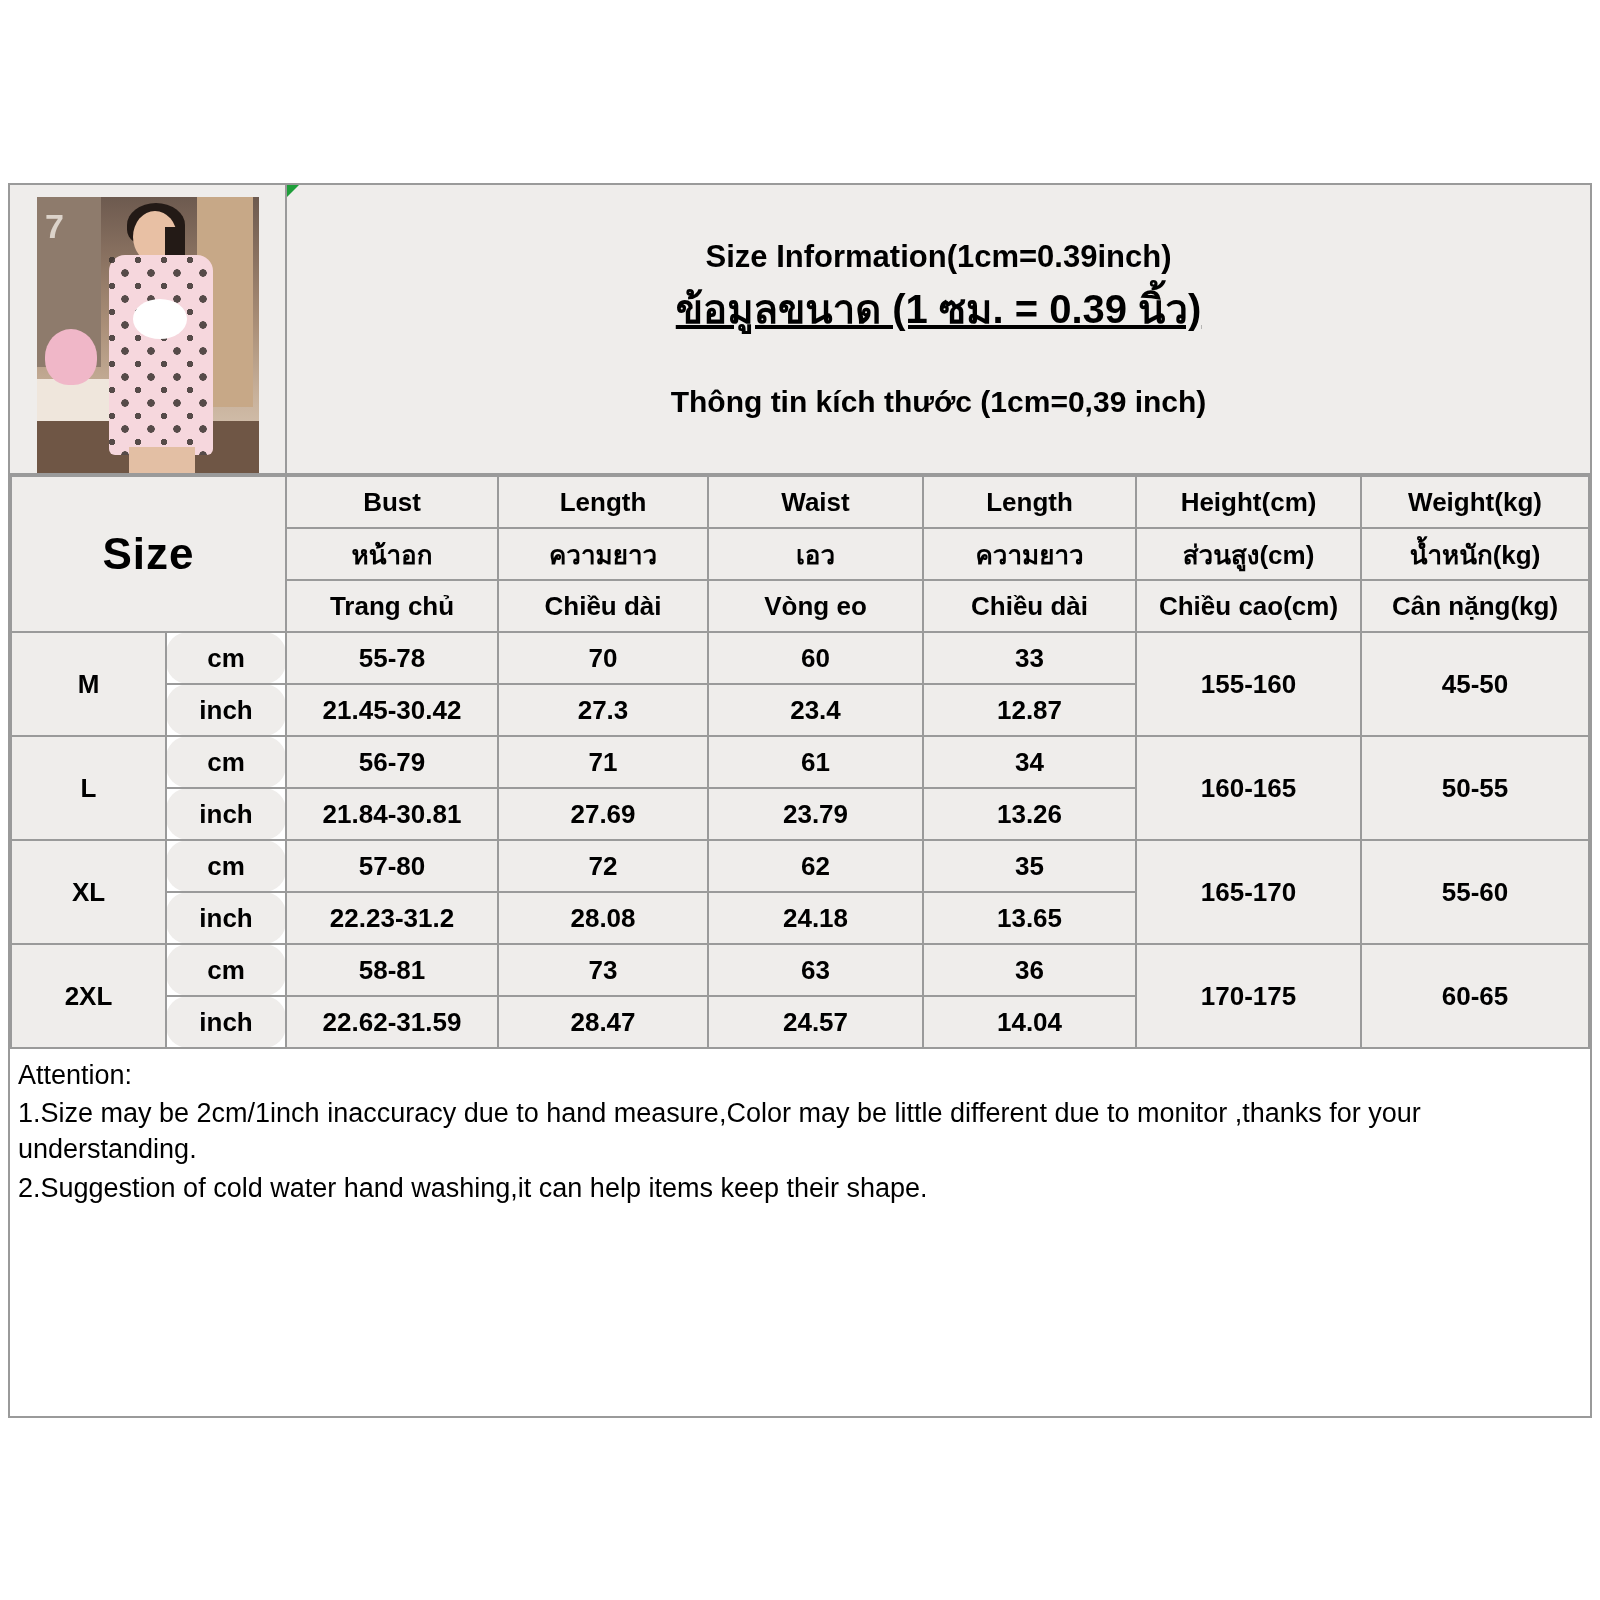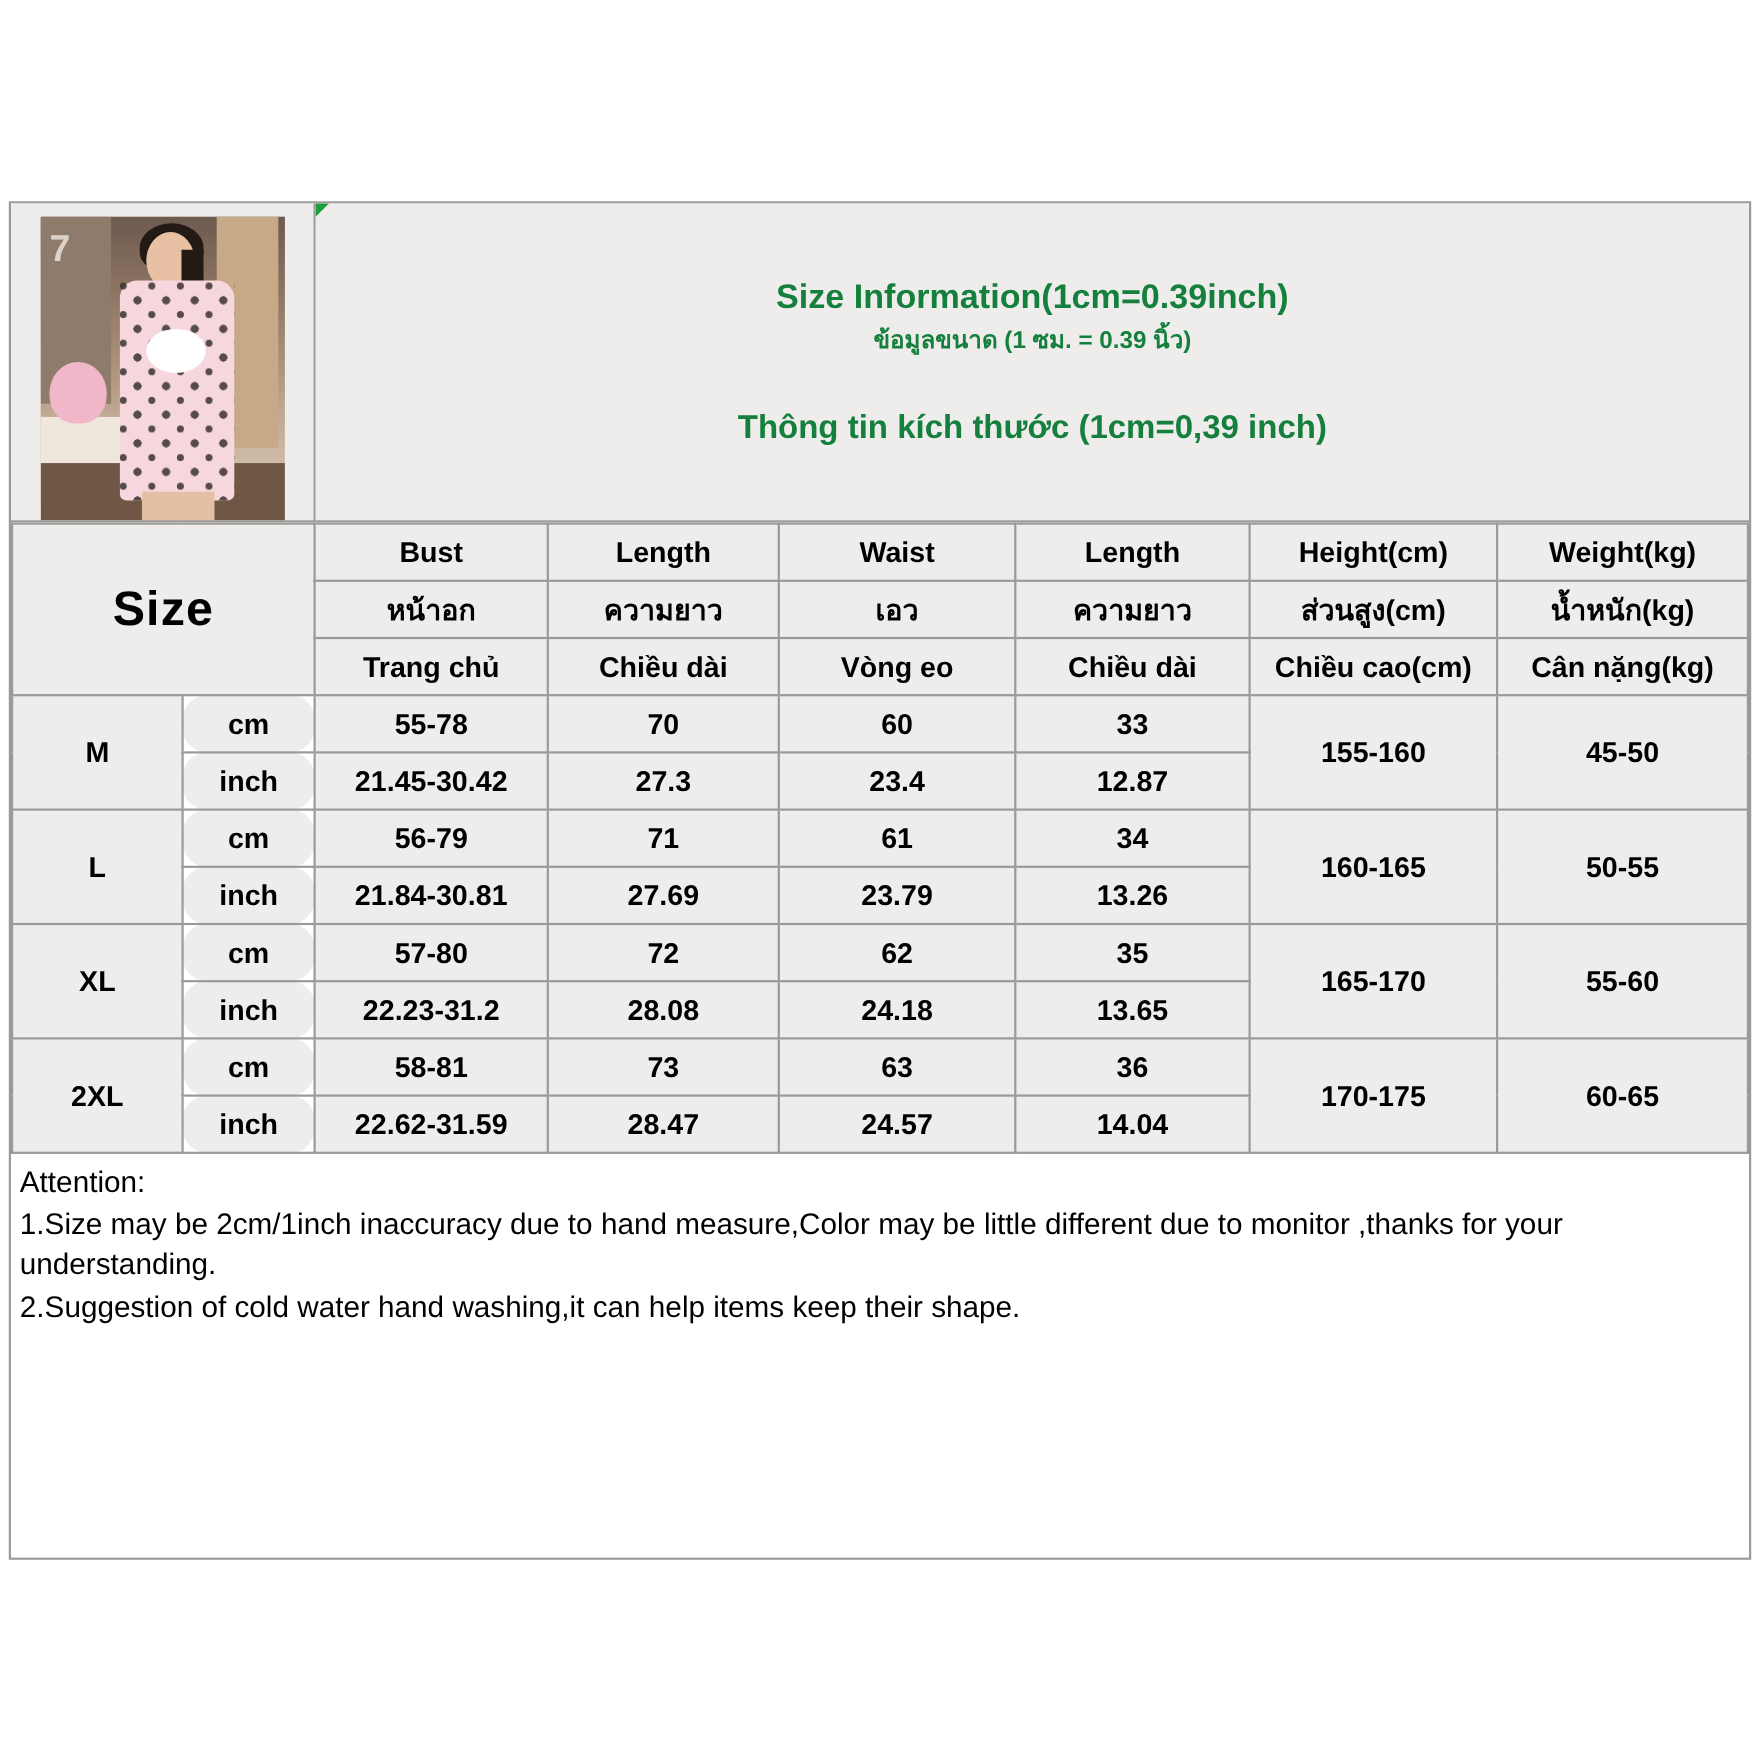--- a/index.html
+++ b/index.html
@@ -187,25 +187,25 @@
     top: 0;
     width: 0;
     height: 0;
     border-left: 12px solid #1e9e3a;
     border-bottom: 12px solid transparent;
   }
   .title-line {
     font-weight: bold;
     font-size: 31px;
     line-height: 1.45;
-    color: #15803d;
+    color: #000000;
     text-align: center;
     white-space: nowrap;
   }
-  .title-line.l2 { font-size: 22px; }
+  .title-line.l2 { font-size: 40px; text-decoration: underline; }
   .title-line.l3 { font-size: 30px; margin-top: 42px; }
 
   
   table.size-table {
     border-collapse: collapse;
     width: 100%;
     table-layout: fixed;
   }
   table.size-table td,
   table.size-table th {

